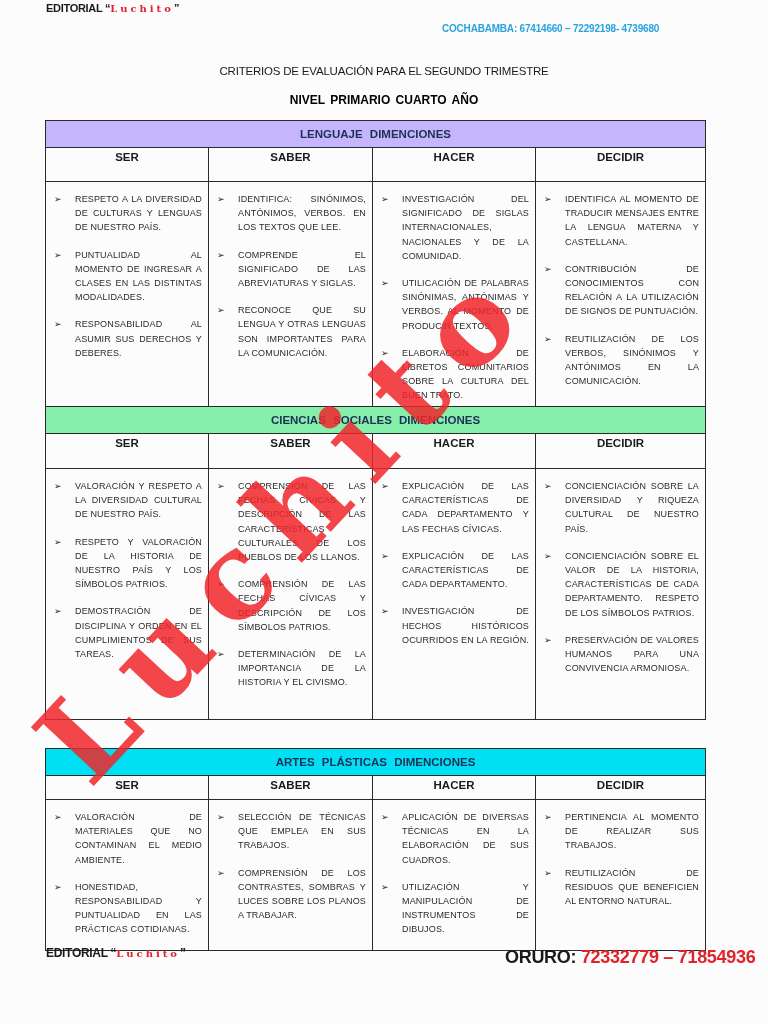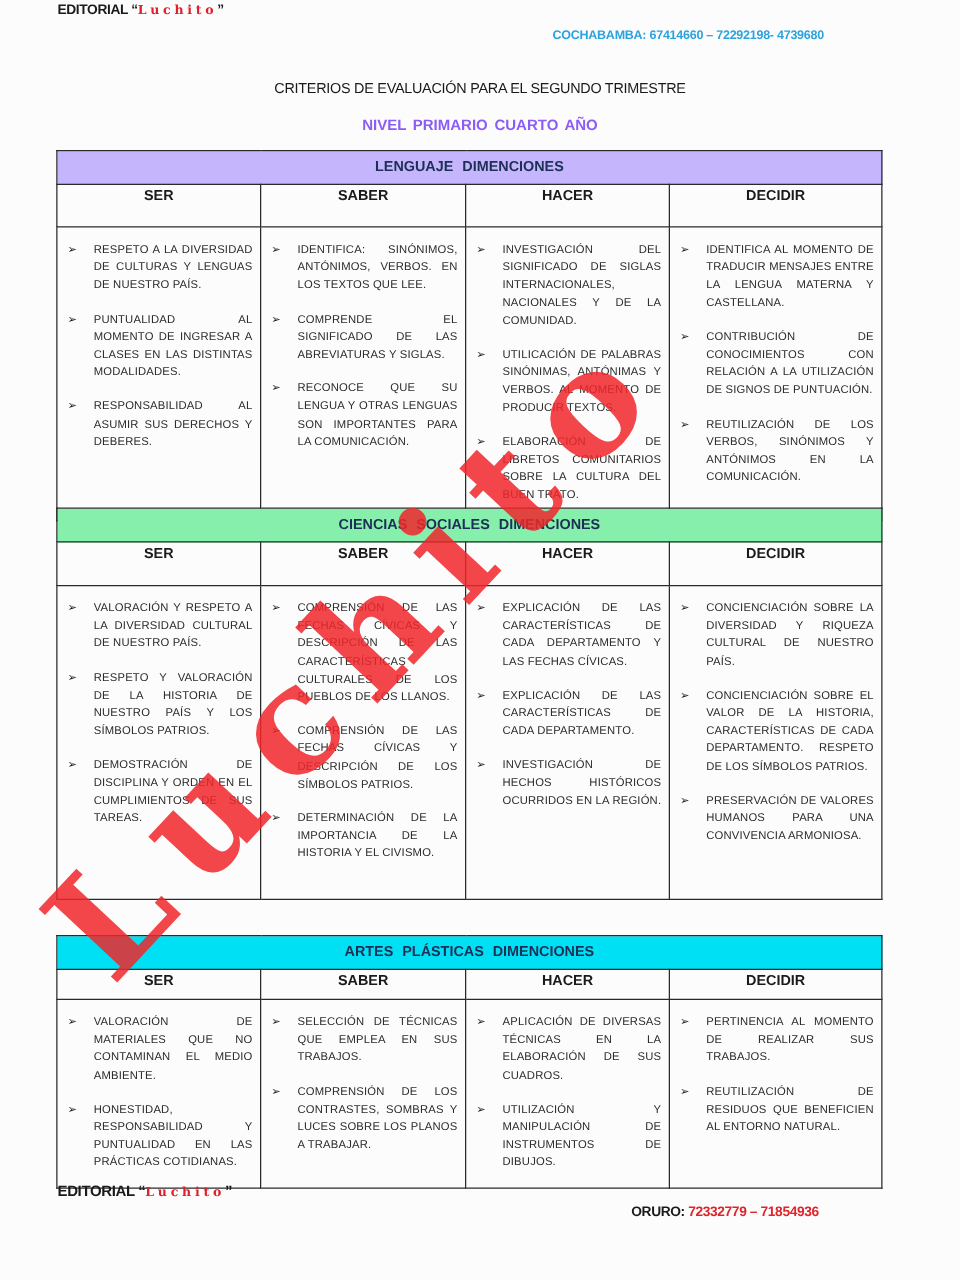--- a/index.html
+++ b/index.html
@@ -6,31 +6,31 @@
     body {
       width: 768px; height: 1024px; background: #fdfcfd; position: relative; overflow: hidden;
       font-family: "Liberation Sans", sans-serif; color: #222;
     }
     .topbar { position: absolute; top: 0; left: 0; width: 768px; height: 20px; }
     .brand { position: absolute; left: 46px; font-weight: bold; font-size: 11px; letter-spacing: -0.3px; color: #1a1a1a; }
     .brand .lu { color: #e0202a; font-family: "DejaVu Serif", serif; font-size: 10px; letter-spacing: 3px; font-weight: bold; }
     .topbar .brand { top: 2px; }
     .contact-top { position: absolute; top: 2px; left: 442px; font-size: 10px; font-weight: bold; color: #2aa3dd; letter-spacing: -0.2px; margin-top: 21px; }
     .title { position: absolute; top: 65px; left: 0; width: 768px; text-align: center; font-size: 11.5px; font-weight: normal; color: #1a1a1a; letter-spacing: -0.2px; }
-    .subtitle { position: absolute; top: 93px; left: 0; width: 768px; text-align: center; font-size: 12px; font-weight: bold; color: #8b5cf6; word-spacing: 2px; }
+    .subtitle { position: absolute; top: 93px; left: 0; width: 768px; text-align: center; font-size: 12px; font-weight: bold; color: #000000; word-spacing: 2px; }
 
     table.crit { position: absolute; left: 45px; width: 660px; border-collapse: collapse; table-layout: fixed; }
     table.crit td, table.crit th { border: 1.3px solid #2a2a2a; padding: 0; vertical-align: top; }
     .sect-head { height: 26px; font-size: 11.5px; font-weight: bold; text-align: center; vertical-align: middle !important; color: #1e2f55; word-spacing: 4px; }
     .col-head { font-size: 11.5px; font-weight: bold; text-align: center; color: #1a1a1a; padding-top: 3px !important; }
     .cell ul { list-style: none; margin: 0; padding: 0; }
     .cell li { position: relative; padding-left: 29px; padding-right: 6px; font-size: 9px; line-height: 14.2px; text-align: justify; text-align-last: left; color: #2a2a2a; letter-spacing: 0.15px; margin-bottom: 13px; }
     .cell li .arrow { position: absolute; left: 8px; top: 0; font-size: 9px; color: #1a1a1a; }
     .bottombar { position: absolute; top: 946px; left: 0; width: 768px; height: 18px; }
-    .contact-bottom { position: absolute; top: 18px; left: 505px; font-size: 11px; font-weight: bold; color: #1a1a1a; letter-spacing: -0.3px; }
+    .contact-bottom { position: absolute; top: 1px; left: 505px; font-size: 18px; font-weight: bold; color: #1a1a1a; letter-spacing: -0.3px; }
     .contact-bottom .num { color: #e0252a; }
     .watermark { position: absolute; left: 20px; top: 150px; width: 760px; height: 700px; pointer-events: none; }
   </style>
 </head>
 <body>
 
 <div class="topbar">
   <div class="brand">
     <span>EDITORIAL “</span><span class="lu">Luchito</span><span>”</span>
   </div>

